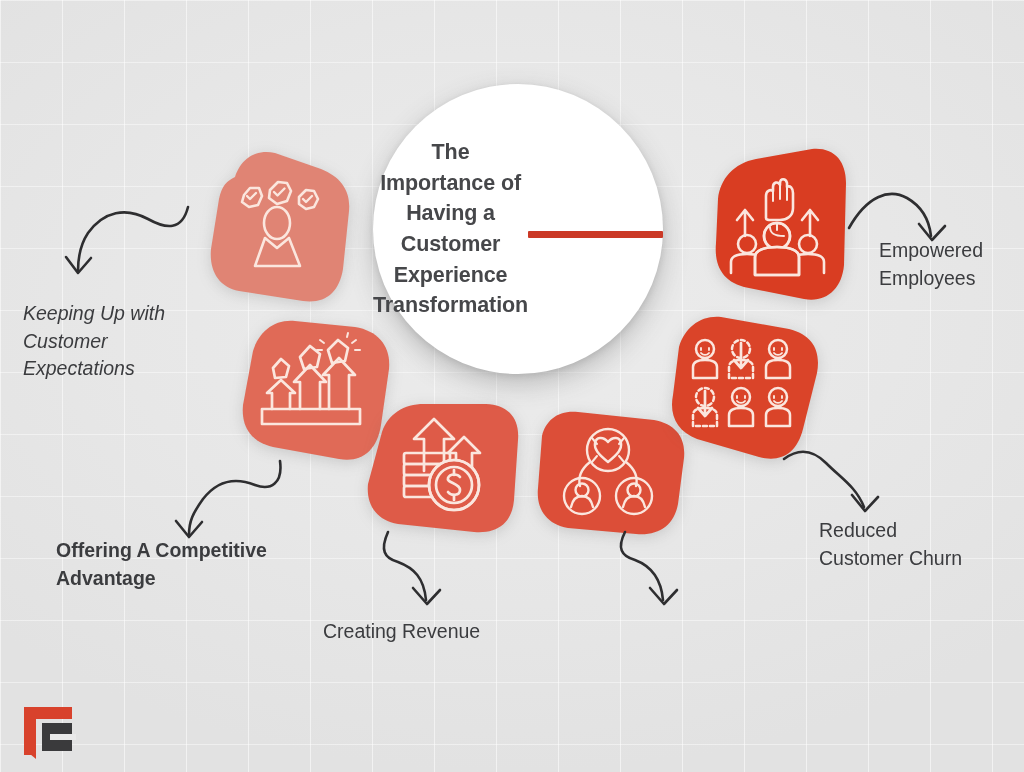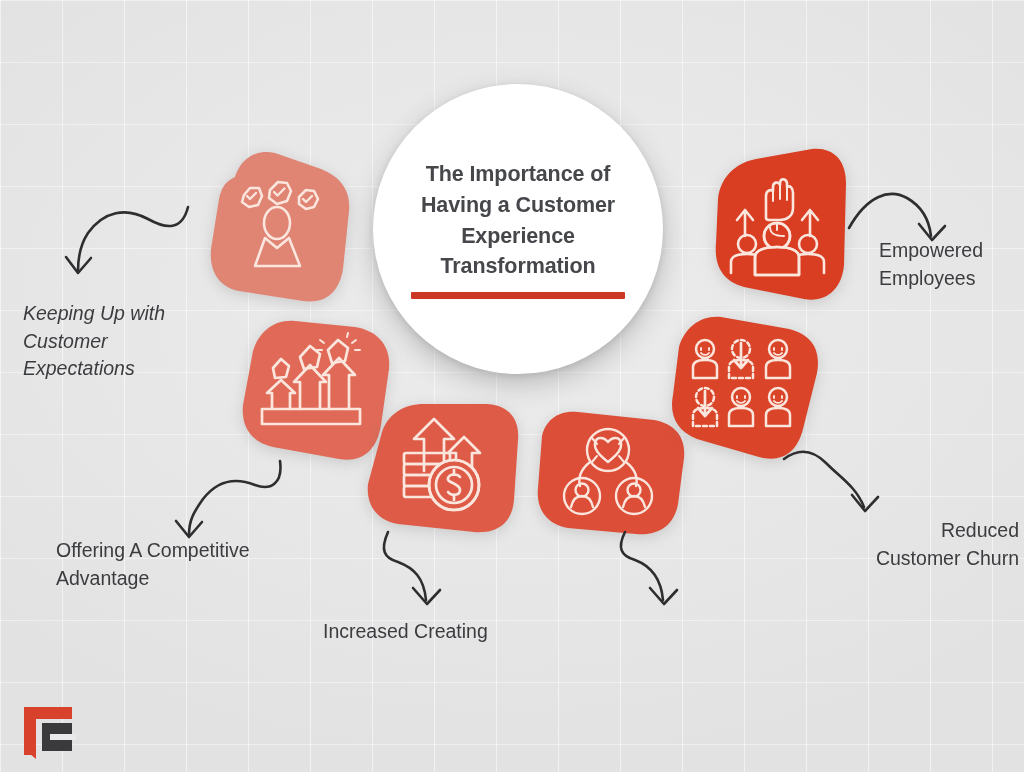--- a/index.html
+++ b/index.html
@@ -29,21 +29,21 @@
     position: absolute;
     left: 373px;
     top: 84px;
     width: 290px;
     height: 290px;
     border-radius: 50%;
     background: #ffffff;
     box-shadow: 0 10px 26px rgba(80,80,80,0.30), 0 2px 6px rgba(100,100,100,0.18);
     z-index: 40;
     display: flex;
-    flex-direction: column;
+    flex-direction: row;
     align-items: center;
     justify-content: center;
   }
   #center-title {
     width: 228px;
     text-align: center;
     font-size: 21.5px;
     font-weight: bold;
     line-height: 1.42;
     color: #46474a;
@@ -326,27 +326,27 @@
 
   <svg class="connector" style="left:845px; top:178px;" width="125" height="85" viewBox="0 0 125 85">
     <path d="M4,50 C22,18 44,10 62,20 C76,28 84,40 86,58"></path>
     <path d="M74,46 L87,62 L100,48"></path>
   </svg>
 
   <div class="label" style="left:23px; top:300px; width:200px;font-style:italic;">Keeping Up with
 Customer
 Expectations</div>
 
-  <div class="label" style="left:56px; top:537px; width:250px;">Offering A Competitive
+  <div class="label" style="left:56px; top:537px; width:250px;font-weight:bold;">Offering A Competitive
 Advantage</div>
 
-  <div class="label" style="left:323px; top:618px; width:220px;">Increased Creating</div>
-
-
-  <div class="label" style="left:819px; top:517px; width:200px;text-align:right;">Reduced
+  <div class="label" style="left:323px; top:618px; width:220px;">Creating Revenue</div>
+
+
+  <div class="label" style="left:819px; top:517px; width:200px;">Reduced
 Customer Churn</div>
 
   <div class="label" style="left:879px; top:237px; width:160px;">Empowered
 Employees</div>
 
   <div id="center-circle">
     <div id="center-title">The Importance of
 Having a Customer
 Experience
 Transformation</div>

